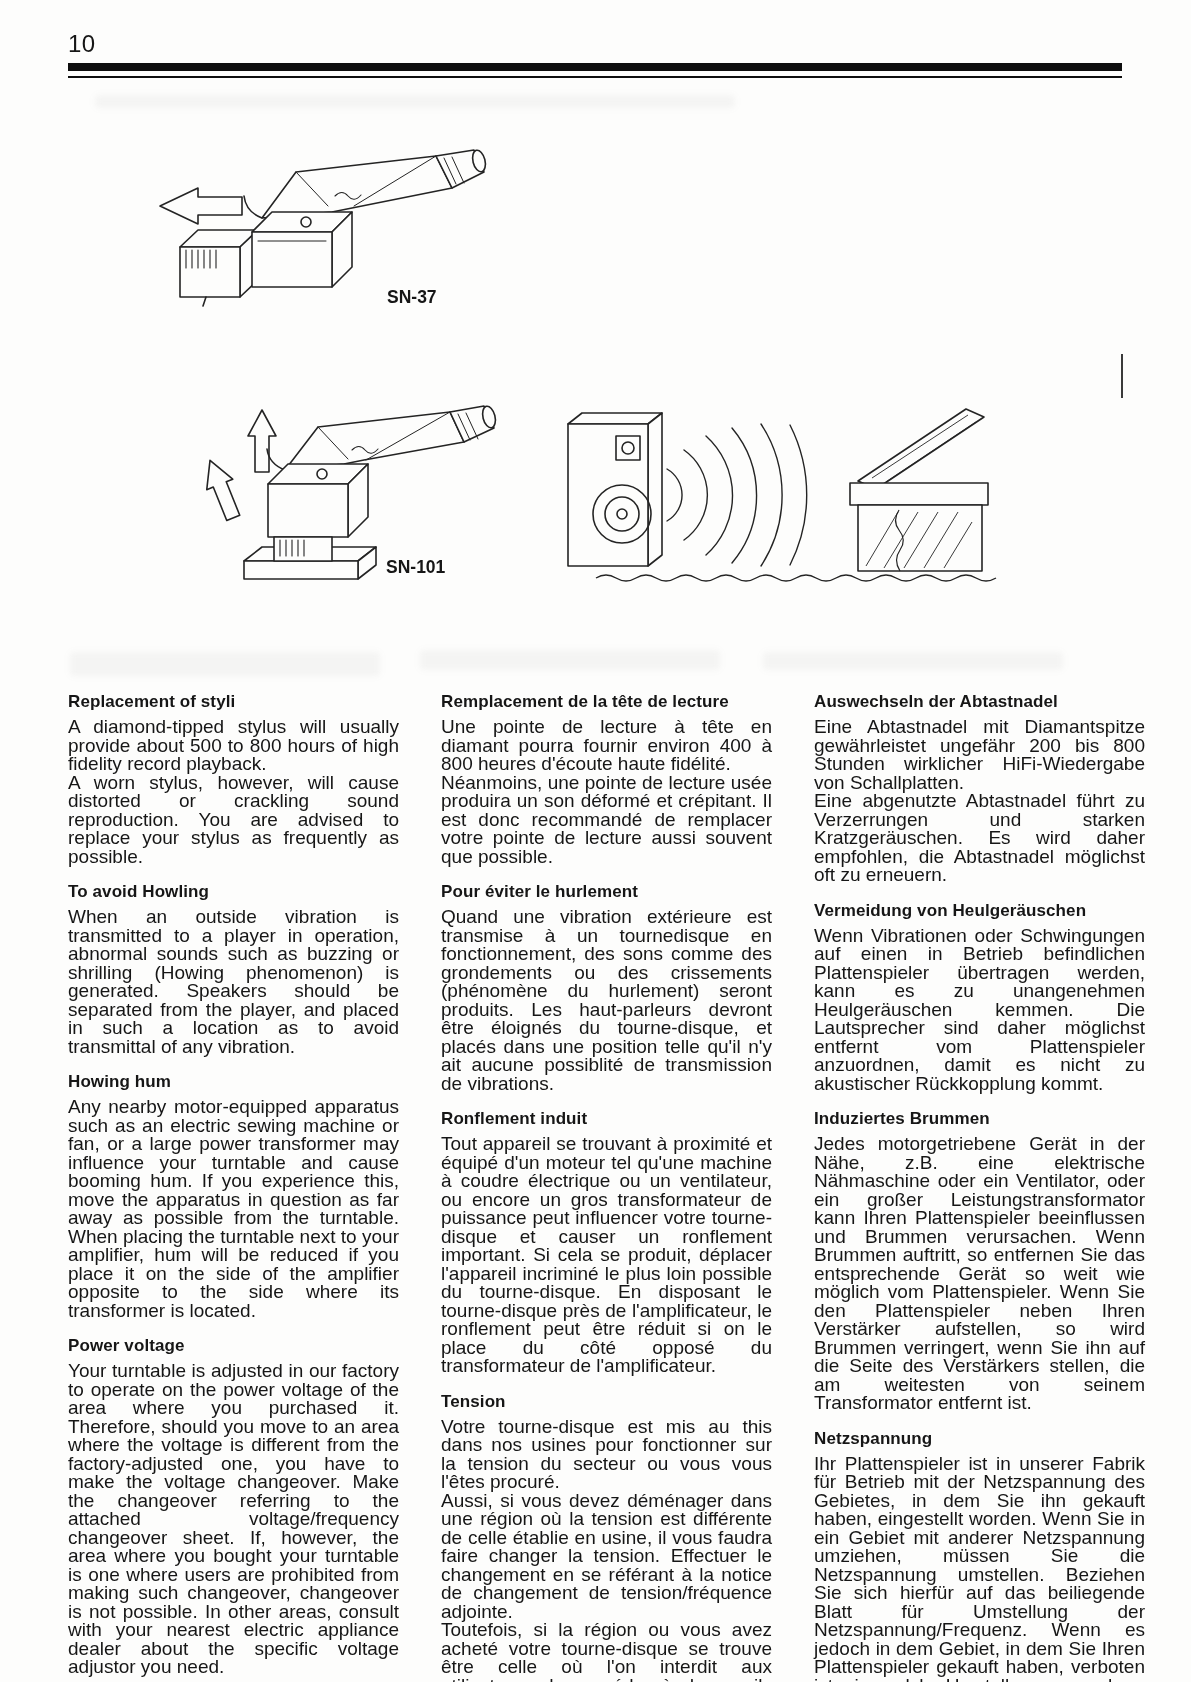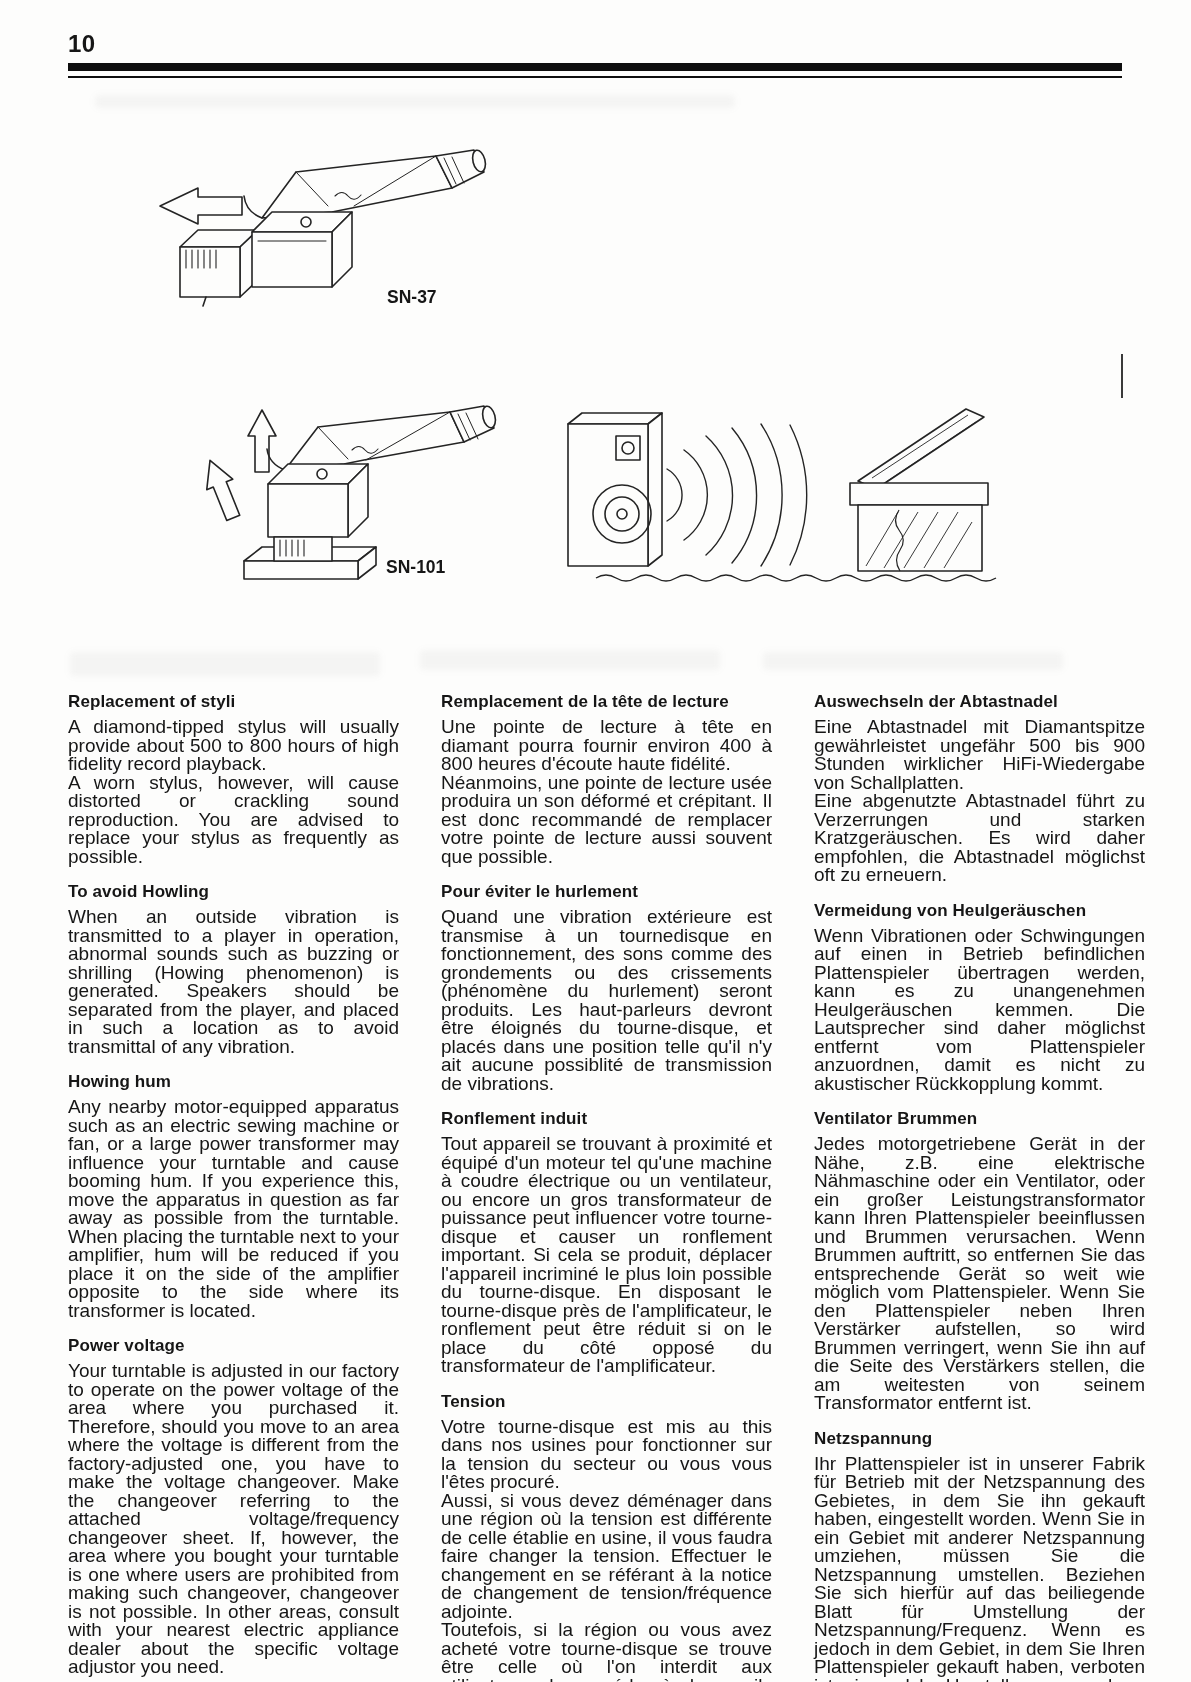--- a/index.html
+++ b/index.html
@@ -13,21 +13,21 @@
     background: #fdfdfc;
     font-family: "Liberation Sans", sans-serif;
     color: #161616;
     overflow: hidden;
   }
   .page-number {
     position: absolute;
     left: 68px;
     top: 30px;
     font-size: 24px;
-    font-weight: bold;
+    font-weight: normal;
     letter-spacing: 0.5px;
   }
   .top-rule-thick {
     position: absolute;
     left: 68px;
     right: 69px;
     top: 63px;
     height: 8px;
     background: #0e0e0e;
   }
@@ -236,29 +236,29 @@
       <h3 class="sec-heading">Tension</h3>
       <p class="body">Votre tourne-disque est mis au this dans nos usines pour fonctionner sur la tension du secteur ou vous vous l'êtes procuré.</p>
       <p class="body">Aussi, si vous devez déménager dans une région où la tension est différente de celle établie en usine, il vous faudra faire changer la tension. Effectuer le changement en se référant à la notice de changement de tension/fréquence adjointe.</p>
       <p class="body">Toutefois, si la région ou vous avez acheté votre tourne-disque se trouve être celle où l'on interdit aux utilisateurs de procéder à de pareils changements, cette opération ne s'avère pas possible. Dans d'autres secteurs, informez-vous auprès de votre fournisseur en appareillage électrique le plus proche du régleur de tension spécifique dont vous avez besoin.</p>
     </section>
   </div>
 
   <div class="col">
     <section>
       <h3 class="sec-heading">Auswechseln der Abtastnadel</h3>
-      <p class="body">Eine Abtastnadel mit Diamantspitze gewährleistet ungefähr 500 bis 900 Stunden wirklicher HiFi-Wiedergabe von Schallplatten.</p>
+      <p class="body">Eine Abtastnadel mit Diamantspitze gewährleistet ungefähr 200 bis 800 Stunden wirklicher HiFi-Wiedergabe von Schallplatten.</p>
       <p class="body">Eine abgenutzte Abtastnadel führt zu Verzerrungen und starken Kratzgeräuschen. Es wird daher empfohlen, die Abtastnadel möglichst oft zu erneuern.</p>
     </section>
     <section>
       <h3 class="sec-heading">Vermeidung von Heulgeräuschen</h3>
       <p class="body">Wenn Vibrationen oder Schwingungen auf einen in Betrieb befindlichen Plattenspieler übertragen werden, kann es zu unangenehmen Heulgeräuschen kemmen. Die Lautsprecher sind daher möglichst entfernt vom Plattenspieler anzuordnen, damit es nicht zu akustischer Rückkopplung kommt.</p>
     </section>
     <section>
-      <h3 class="sec-heading">Ventilator Brummen</h3>
+      <h3 class="sec-heading">Induziertes Brummen</h3>
       <p class="body">Jedes motorgetriebene Gerät in der Nähe, z.B. eine elektrische Nähmaschine oder ein Ventilator, oder ein großer Leistungstransformator kann Ihren Plattenspieler beeinflussen und Brummen verursachen. Wenn Brummen auftritt, so entfernen Sie das entsprechende Gerät so weit wie möglich vom Plattenspieler. Wenn Sie den Plattenspieler neben Ihren Verstärker aufstellen, so wird Brummen verringert, wenn Sie ihn auf die Seite des Verstärkers stellen, die am weitesten von seinem Transformator entfernt ist.</p>
     </section>
     <section>
       <h3 class="sec-heading">Netzspannung</h3>
       <p class="body">Ihr Plattenspieler ist in unserer Fabrik für Betrieb mit der Netzspannung des Gebietes, in dem Sie ihn gekauft haben, eingestellt worden. Wenn Sie in ein Gebiet mit anderer Netzspannung umziehen, müssen Sie die Netzspannung umstellen. Beziehen Sie sich hierfür auf das beiliegende Blatt für Umstellung der Netzspannung/Frequenz. Wenn es jedoch in dem Gebiet, in dem Sie Ihren Plattenspieler gekauft haben, verboten ist, eine solche Umstellung zu machen, so ist Umstellung nicht möglich. Wenden Sie sich in anderen Gebieten an Ihren Elektrohändler für einen entsprechenden Spannungswandler.</p>
     </section>
   </div>
 
 </div>
 

